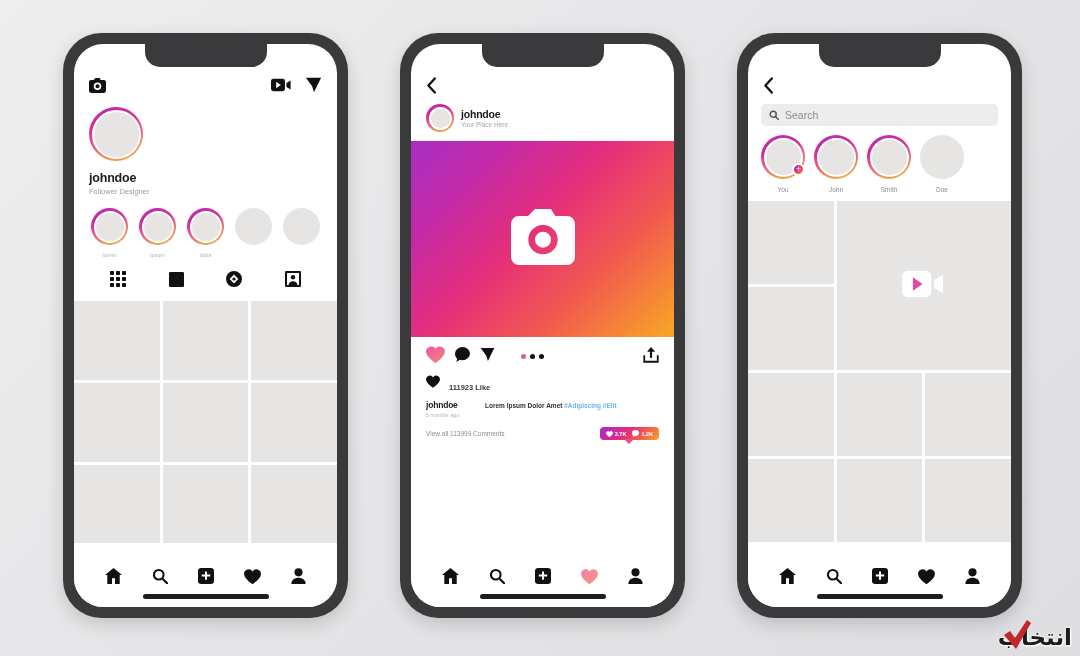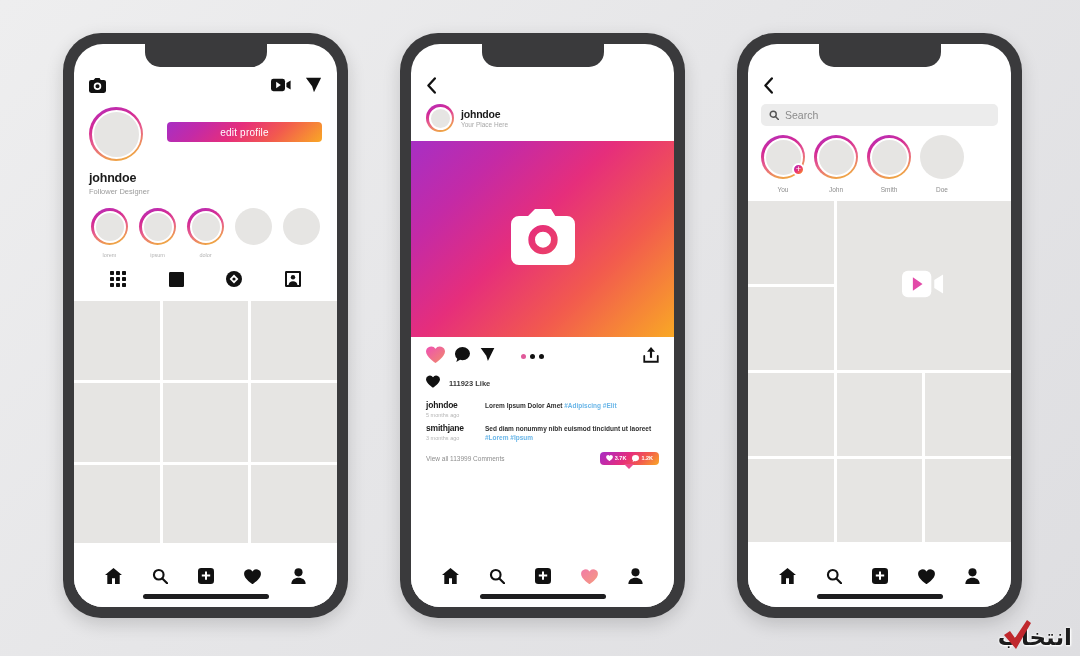--- a/index.html
+++ b/index.html
@@ -153,21 +153,21 @@
   .p2-actions {
     display: flex; align-items: center;
     padding: 9px 15px 0 15px;
   }
   .p2-actions .grp { display: flex; align-items: center; gap: 10px; }
   .p2-dots { display: flex; gap: 4px; margin-left: 26px; }
   .p2-dots i { width: 5px; height: 5px; border-radius: 50%; background: #111; display: block; }
   .p2-dots i:first-child { background: #e05a9a; }
   .p2-share { margin-left: auto; }
 
-  .p2-likes { display: flex; align-items: center; gap: 9px; padding: 7px 15px 0 15px; }
+  .p2-likes { display: flex; align-items: flex-end; gap: 9px; padding: 7px 15px 0 15px; }
   .p2-likes .txt { font-size: 7.5px; font-weight: bold; color: #3a3a3a; }
 
   .p2-comments { padding: 8px 15px 0 15px; }
   .cmt { display: flex; gap: 7px; margin-bottom: 5px; }
   .cmt .who { width: 52px; flex: 0 0 52px; }
   .cmt .who .n { font-size: 8.5px; font-weight: bold; color: #1a1a1a; letter-spacing: -.2px; }
   .cmt .who .t { font-size: 5.5px; color: #b5b5b5; margin-top: 2px; }
   .cmt .txt { font-size: 6.5px; font-weight: bold; color: #2f2f2f; line-height: 1.45; padding-top: 1px; }
   .cmt .txt .tag { color: #6ab6e8; }
 
@@ -276,21 +276,20 @@
           </span>
         </div>
 
         <div class="p1-profile">
           <div class="p1-avatar-col">
             <span class="ring p1-avatar"><span></span></span>
             <div class="p1-name">johndoe</div>
             <div class="p1-bio">Follower Designer</div>
           </div>
           <div class="p1-stats-col">
-            <button class="edit-btn ig-grad">edit profile</button>
           </div>
         </div>
 
         <div class="p1-highlights">
           <div class="hl">
             <span class="ring"><span></span></span>
             <div class="cap">lorem</div>
           </div>
           <div class="hl">
             <span class="ring"><span></span></span>
@@ -477,29 +476,20 @@
         <div class="p2-comments">
           <div class="cmt">
             <div class="who">
               <div class="n">johndoe</div>
               <div class="t">5 months ago</div>
             </div>
             <div class="txt">
               <span>Lorem Ipsum Dolor Amet </span><span class="tag">#Adipiscing #Elit</span>
             </div>
           </div>
-          <div class="cmt">
-            <div class="who">
-              <div class="n">smithjane</div>
-              <div class="t">3 months ago</div>
-            </div>
-            <div class="txt">
-              <span>Sed diam nonummy nibh euismod tincidunt ut laoreet </span><span class="tag">#Lorem #Ipsum</span>
-            </div>
-          </div>
         </div>
 
         <div class="p2-viewall">
           <span class="va">View all 113999 Comments</span>
           <span class="pill ig-grad">
             <span class="seg">
               <svg width="7" height="6" viewBox="0 0 18 16">
                   <path fill="#fff" d="M9 16S0 10.4 0 5.2A4.9 4.9 0 019 2.6 4.9 4.9 0 0118 5.2C18 10.4 9 16 9 16z"></path>
                 </svg>
               <span>3.7K</span>

